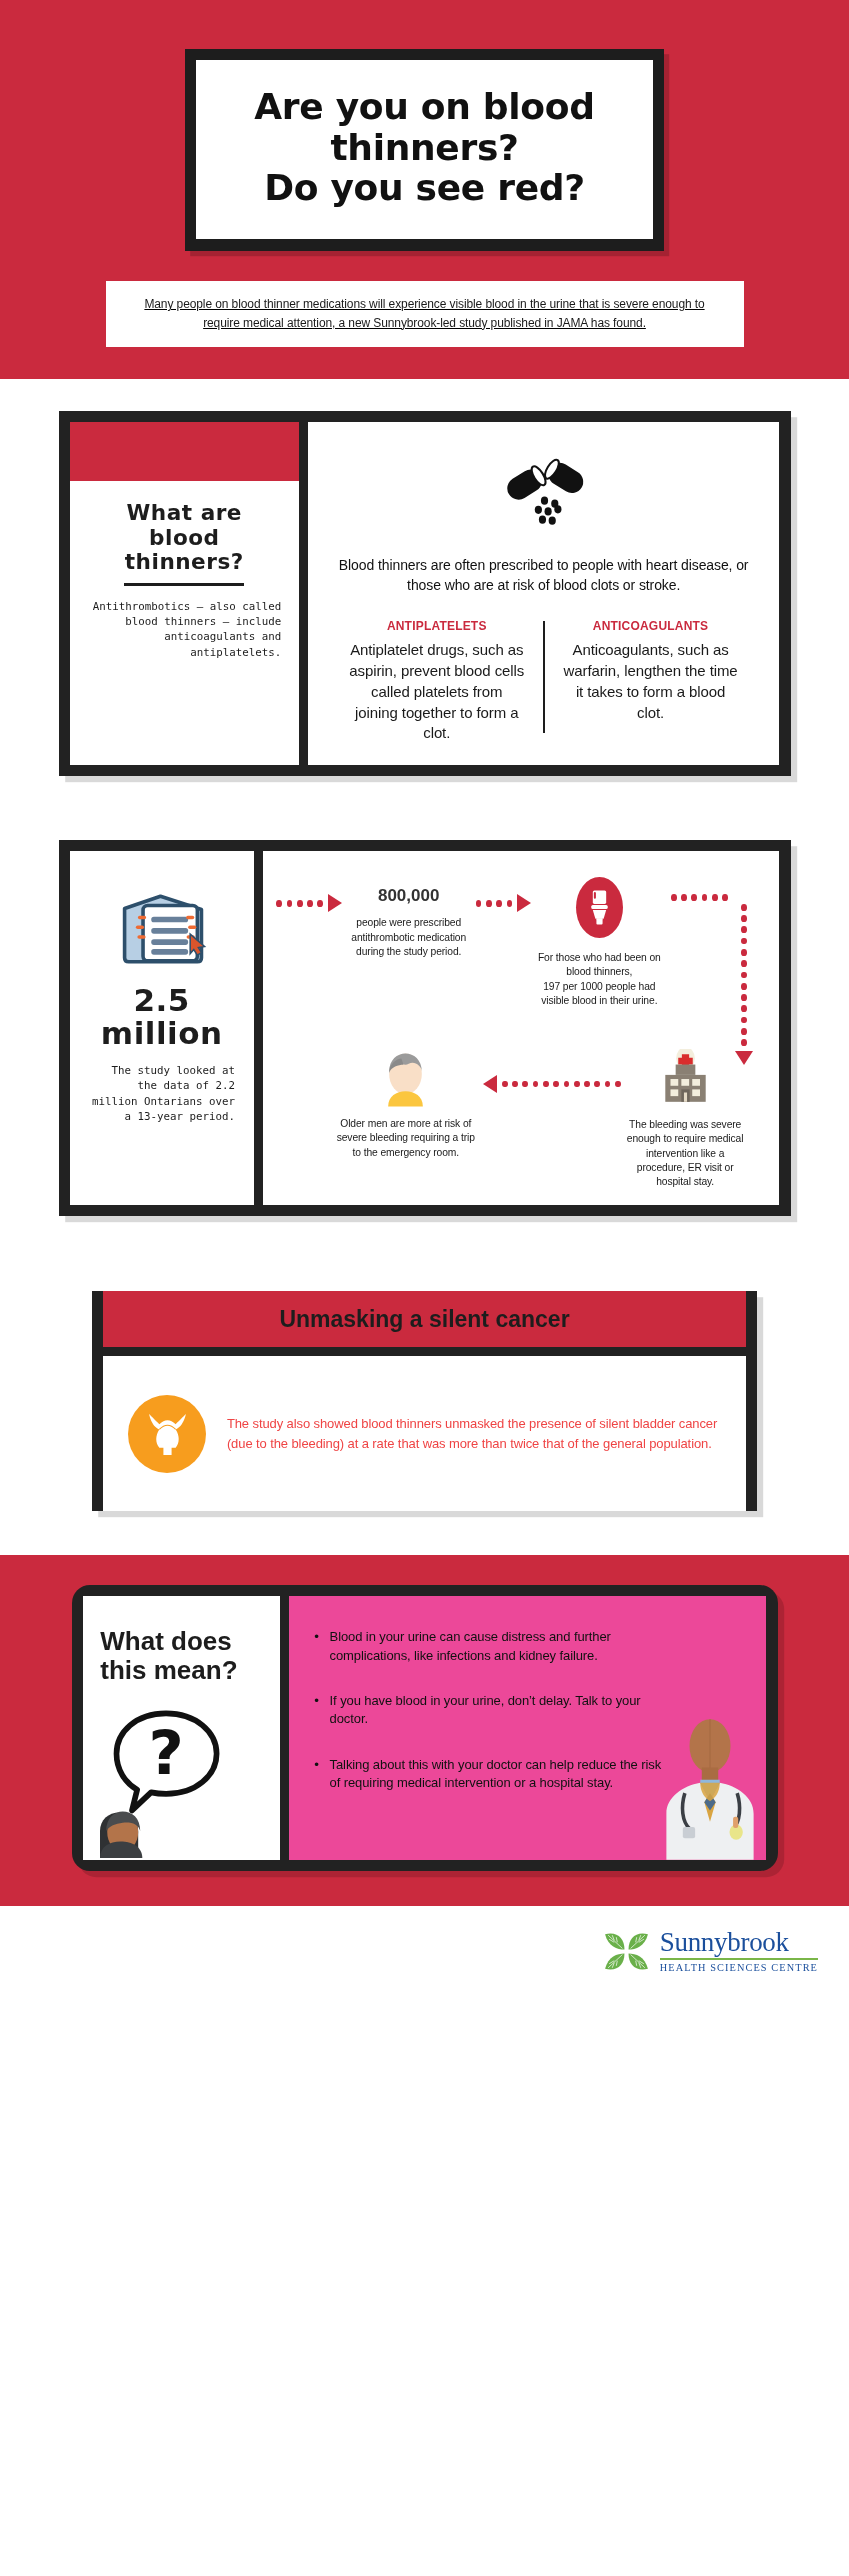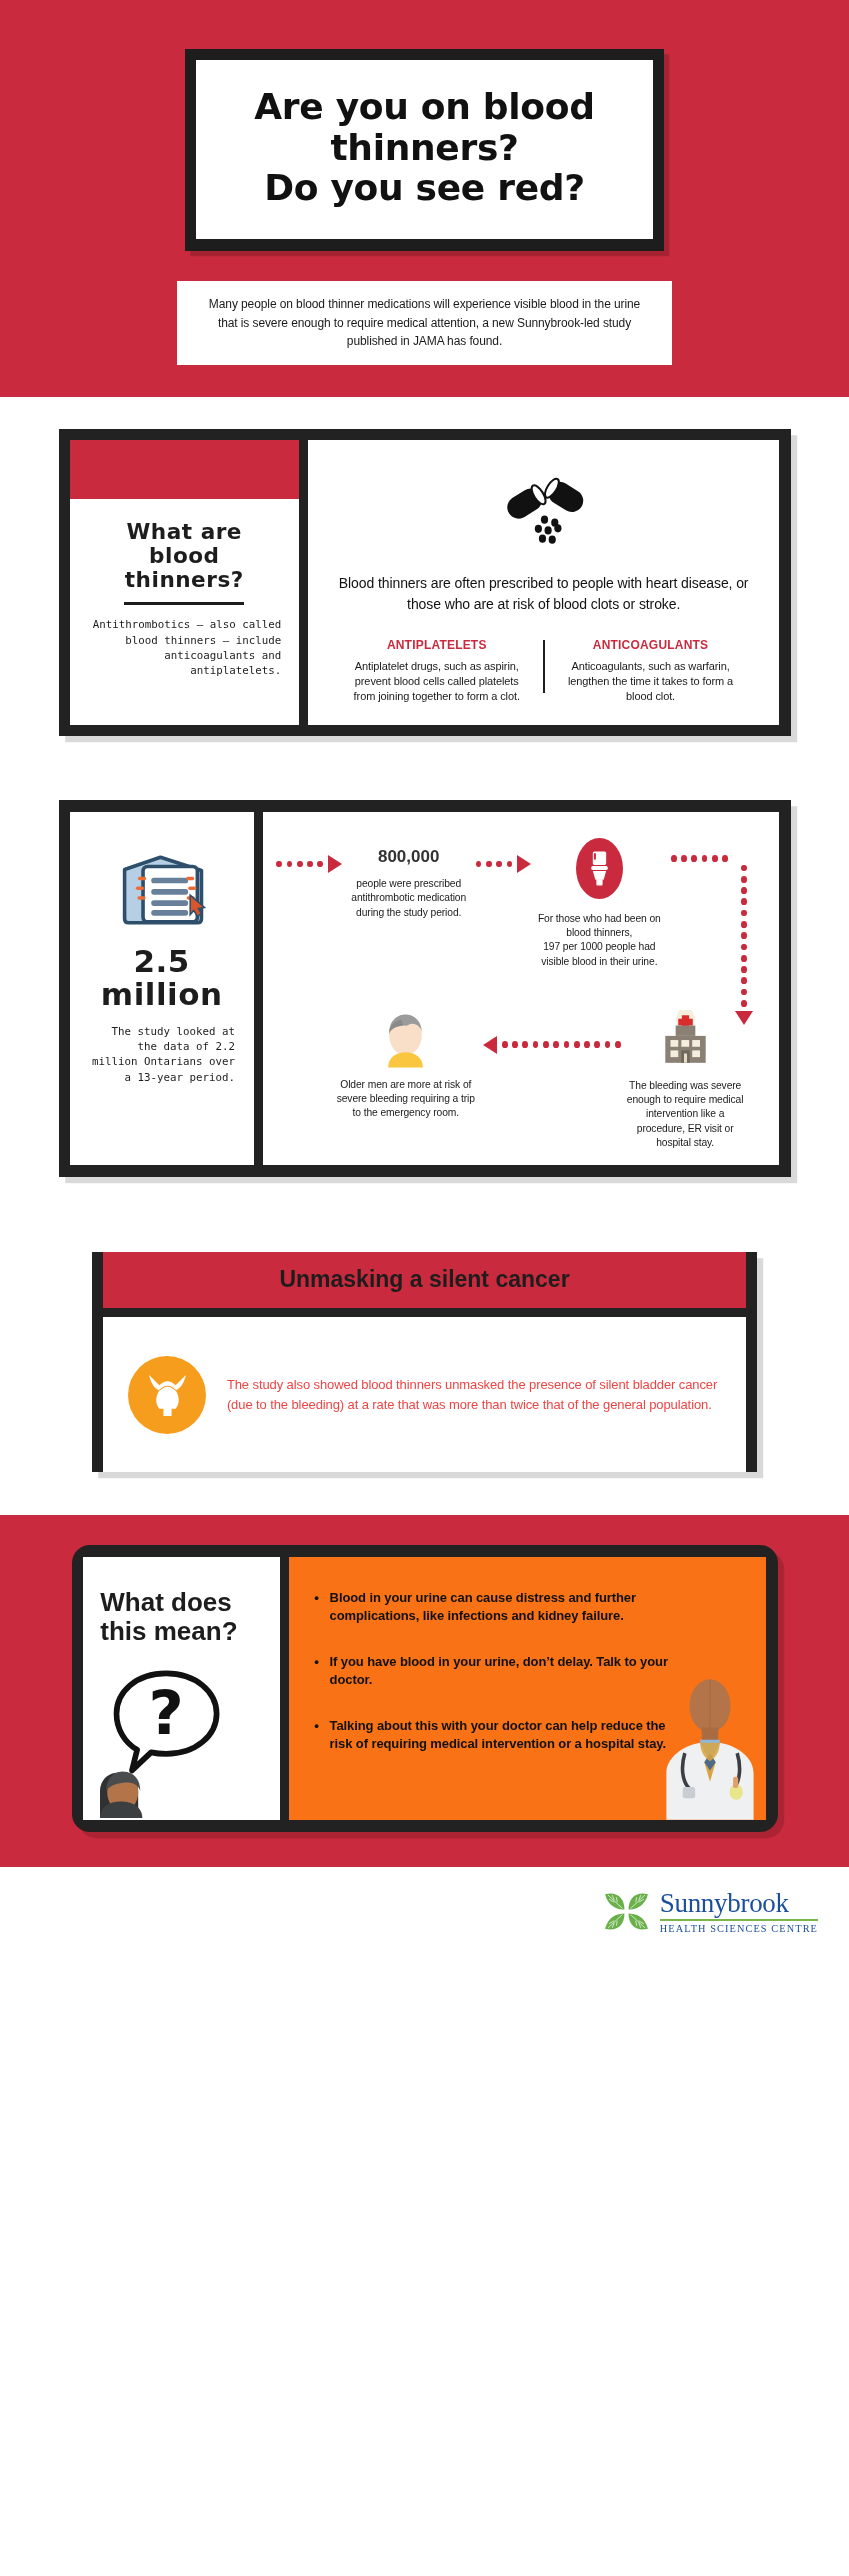--- a/index.html
+++ b/index.html
@@ -31,25 +31,26 @@
   .hero-title-inner h1 {
     font-family: "DejaVu Sans", sans-serif;
     font-size: 36px;
     line-height: 1.12;
     font-weight: bold;
     color: #111111;
     letter-spacing: -0.3px;
   }
   .hero-sub-wrap { padding: 30px 0 32px 0; }
   .hero-sub {
-    width: 495px;
+    width: 638px;
     margin: 0 auto;
     background: #ffffff;
     padding: 14.4px 20.6px;
     text-align: center;
+    text-decoration: underline;
   }
   .hero-sub p {
     font-family: "Liberation Sans Narrow", "Liberation Sans", sans-serif;
     font-size: 12px;
     line-height: 1.55;
     color: #1a1a1a;
     letter-spacing: -0.1px;
   }
 
   
@@ -103,21 +104,21 @@
   .lead {
     font-size: 14px; line-height: 1.45; color: #111111;
   }
   .two-col { display: flex; margin-top: 24px; }
   .two-col .col { flex: 1; padding: 0 12.4px; }
   .two-col .divider { width: 2.1px; background: #1d1d1d; margin: 2.1px 5.2px 11.3px 5.2px; }
   .drugtitle {
     color: #ca2a3e; font-size: 12px; font-weight: bold;
     letter-spacing: 0.2px; margin-bottom: 7.2px;
   }
-  .drugbody { font-size: 11px; line-height: 1.38; color: #1a1a1a; }
+  .drugbody { font-size: 15px; line-height: 1.38; color: #1a1a1a; }
 
   
   .sec3 { width: 732px; display: flex; }
   .sec3 .leftcol {
     width: 229px; margin: 11.3px 0 11.3px 11.3px;
     background: #ffffff;
     padding: 36px 18.5px 20.6px 18.5px; text-align: center;
   }
   .bignum {
     font-family: "DejaVu Sans", sans-serif;
@@ -186,22 +187,22 @@
   .sec5 { width: 706px; display: flex; border-radius: 18px; }
   .sec5 .leftcol {
     width: 197px; margin: 11.3px 0 11.3px 11.3px; background: #ffffff;
     padding: 31px 17.5px 0 17.5px; position: relative; overflow: hidden;
   }
   .sec5 h2 {
     font-family: "Liberation Sans Narrow", "Liberation Sans", sans-serif;
     font-size: 26px; font-weight: bold; line-height: 1.12; color: #1d1d1d;
   }
   .sec5 .rightcol {
-    flex: 1; margin: 11.3px 11.3px 11.3px 9.3px; background: #f97316;
-    padding: 32px 23px 15.5px 23px; position: relative; overflow: hidden; font-weight: bold;
+    flex: 1; margin: 11.3px 11.3px 11.3px 9.3px; background: #ec4899;
+    padding: 32px 23px 15.5px 23px; position: relative; overflow: hidden;
   }
   .sec5 ul { list-style: none; }
   .sec5 li {
     position: relative; padding-left: 17.5px; margin-bottom: 27px;
     font-size: 13px; line-height: 1.42; color: #111111; max-width: 361px;
   }
   .sec5 li:before {
     content: "\2022"; position: absolute; left: 2.1px; top: -1px; font-size: 13.4px; color: #111;
   }
 

